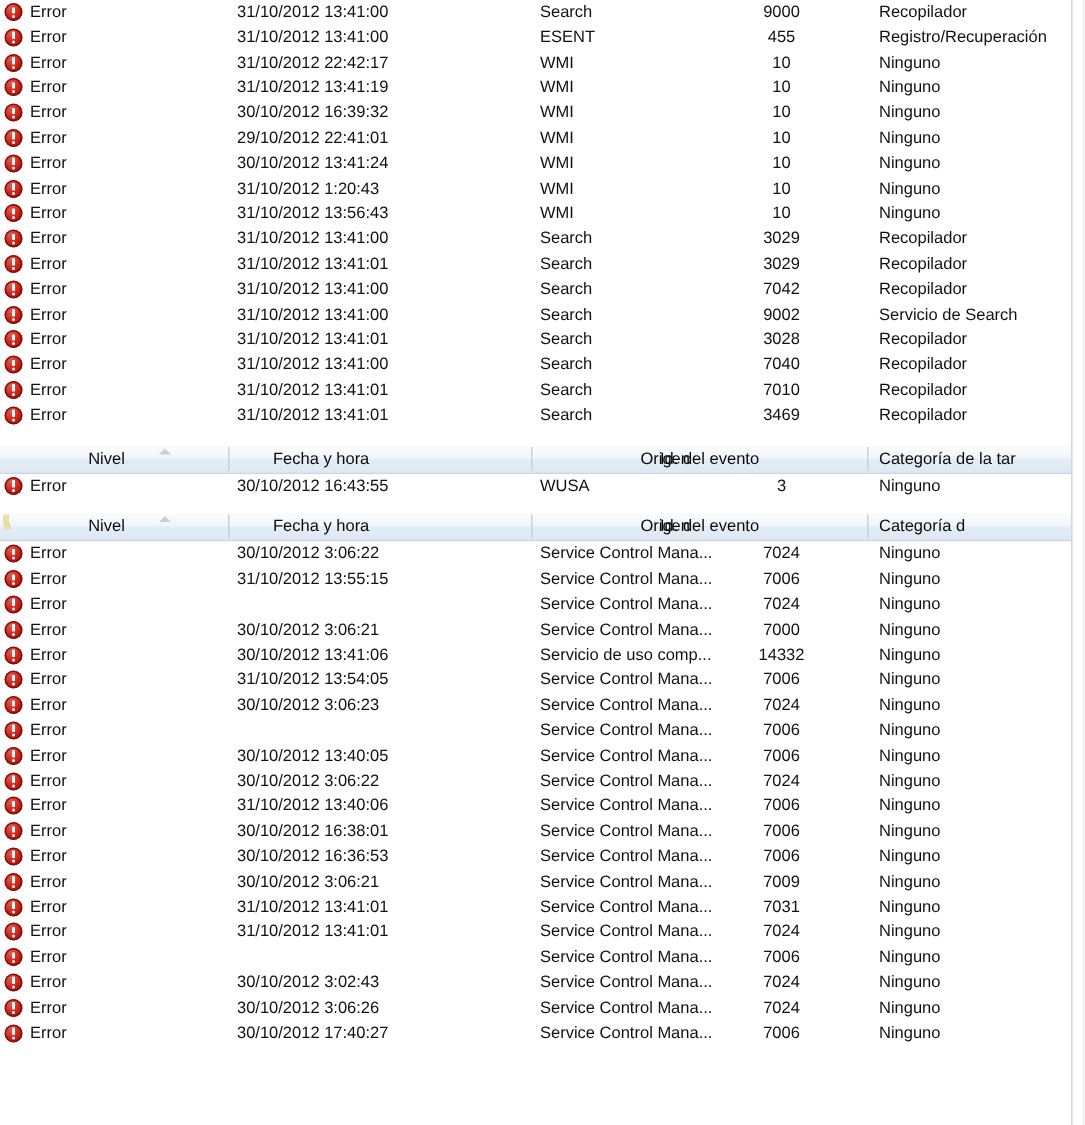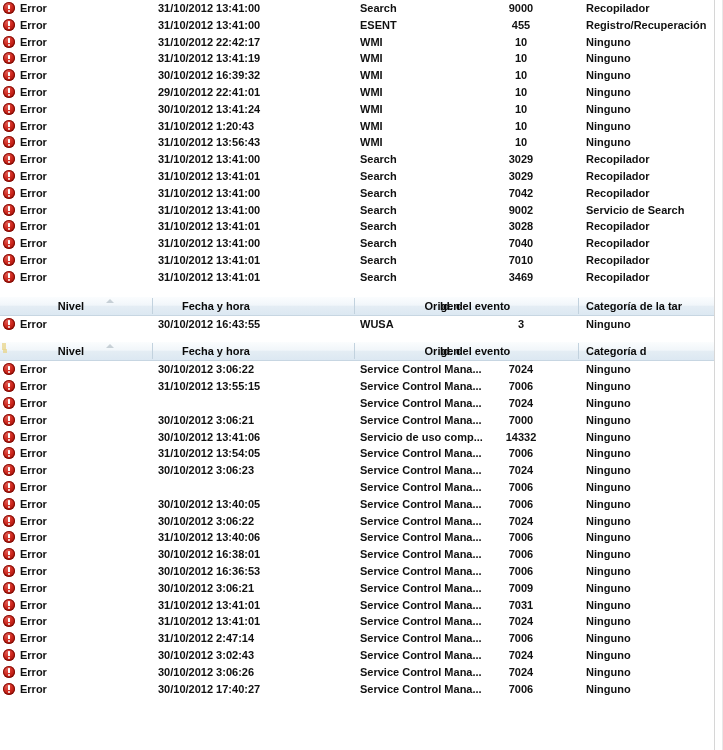--- a/index.html
+++ b/index.html
@@ -40,21 +40,20 @@
     width: 1px;
     height: 750px;
     background: #e8e8e8;
   }
 
   
   .grid {
     position: absolute;
     left: 0;
     width: 714px;
-    font-weight: bold;
   }
 
   
   .hdr {
     position: relative;
     height: 18px;
     background: linear-gradient(to bottom, #fbfdfe 0%, #f1f6fa 45%, #e4edf4 52%, #dce8f2 100%);
     border-bottom: 1px solid #c7d6e2;
     border-top: 1px solid #ffffff;
   }
@@ -468,21 +467,20 @@
           <span class="err-icon"></span>
           <div class="cell c-level">Error</div>
           <div class="cell c-date">31/10/2012 13:41:01</div>
           <div class="cell c-origin">Service Control Mana...</div>
           <div class="cell c-id">7024</div>
           <div class="cell c-cat">Ninguno</div>
         </div>
         <div class="row">
           <span class="err-icon"></span>
           <div class="cell c-level">Error</div>
-          <div class="cell c-date">31/10/2012 2:47:14</div>
           <div class="cell c-origin">Service Control Mana...</div>
           <div class="cell c-id">7006</div>
           <div class="cell c-cat">Ninguno</div>
         </div>
         <div class="row">
           <span class="err-icon"></span>
           <div class="cell c-level">Error</div>
           <div class="cell c-date">30/10/2012 3:02:43</div>
           <div class="cell c-origin">Service Control Mana...</div>
           <div class="cell c-id">7024</div>

